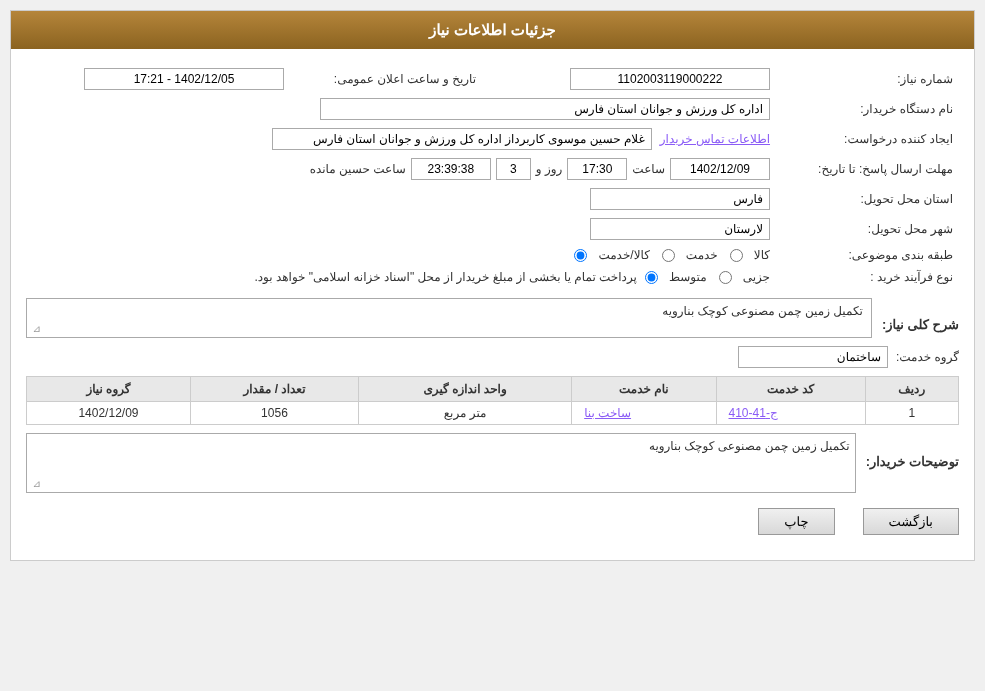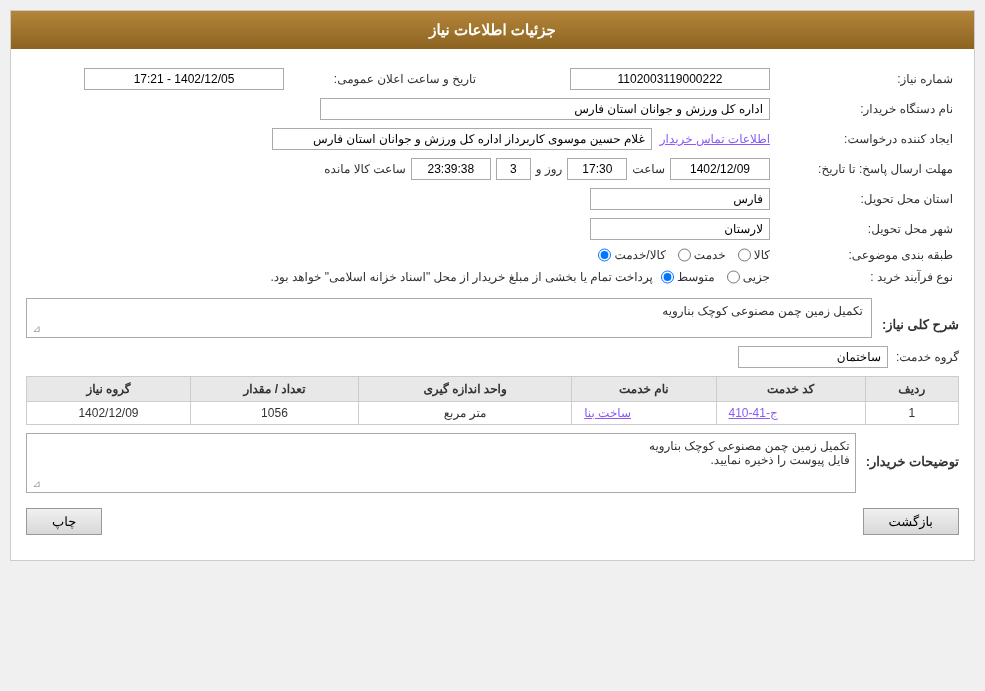--- a/index.html
+++ b/index.html
@@ -77,21 +77,22 @@
       margin: 10px 0 8px 0;
     }
     .radio-group {
       display: inline-flex;
       gap: 12px;
       direction: rtl;
       align-items: center;
     }
     .radio-item {
       display: flex;
-      gap: 3px;
+      align-items: center;
+      gap: 11px;
     }
     .radio-item input[type="radio"] {
       margin: 0;
     }
     .process-text {
       font-size: 12px;
       color: #333;
       direction: rtl;
       margin-left: 35px;
     }
@@ -145,21 +146,21 @@
       bottom: 2px;
       left: 2px;
       width: 12px;
       height: 12px;
       color: #999;
       font-size: 10px;
       cursor: se-resize;
     }
     .button-row {
       display: flex;
-      justify-content: space-between;
+      justify-content: flex-end;
       gap: 28px;
       margin: 15px 0 10px 0;
       direction: ltr;
     }
     .btn {
       padding: 5px 25px;
       font-size: 13px;
       font-family: Tahoma, Arial, sans-serif;
       cursor: pointer;
       border: 1px solid #999;
@@ -255,21 +256,21 @@
         <tr>
           <td class="label-cell">مهلت ارسال پاسخ: تا تاریخ:</td>
           <td class="value-cell" colspan="4">
             <div class="date-time-row">
               <input class="input-box input-small" type="text" readonly="" style="width: 100px; text-align: center;" value="1402/12/09">
               <span>ساعت</span>
               <input class="input-box" type="text" readonly="" style="width: 60px; text-align: center;" value="17:30">
               <span>روز و</span>
               <input class="input-box input-xsmall" type="text" readonly="" style="width: 35px; text-align: center;" value="3">
               <input class="input-box" type="text" readonly="" style="width: 80px; text-align: center;" value="23:39:38">
-              <span>ساعت کالا مانده</span>
+              <span>ساعت حسین مانده</span>
             </div>
           </td>
         </tr>
 
         <tr>
           <td class="label-cell">استان محل تحویل:</td>
           <td class="value-cell" colspan="4">
             <input class="input-box" type="text" readonly="" style="width: 180px;" value="فارس">
           </td>
         </tr>
@@ -360,21 +361,20 @@
           </tr>
         </tbody>
       </table>
 
       <div style="display:flex; align-items:flex-start; gap:10px; direction:rtl; margin-top:8px;">
         <span class="desc-label" style="padding-top:5px;">توضیحات خریدار:</span>
         <div style="flex:1; position:relative;">
           <div class="description-box">
             <div>
               <div class="description-text">تکمیل زمین چمن مصنوعی کوچک بنارویه</div>
-              <div class="description-text">فایل پیوست را ذخیره نمایید.</div>
             </div>
             <span class="resize-handle">⊿</span>
           </div>
         </div>
       </div>
 
       <div class="button-row">
         <button class="btn btn-print">چاپ</button>
         <button class="btn btn-back">بازگشت</button>
       </div>

